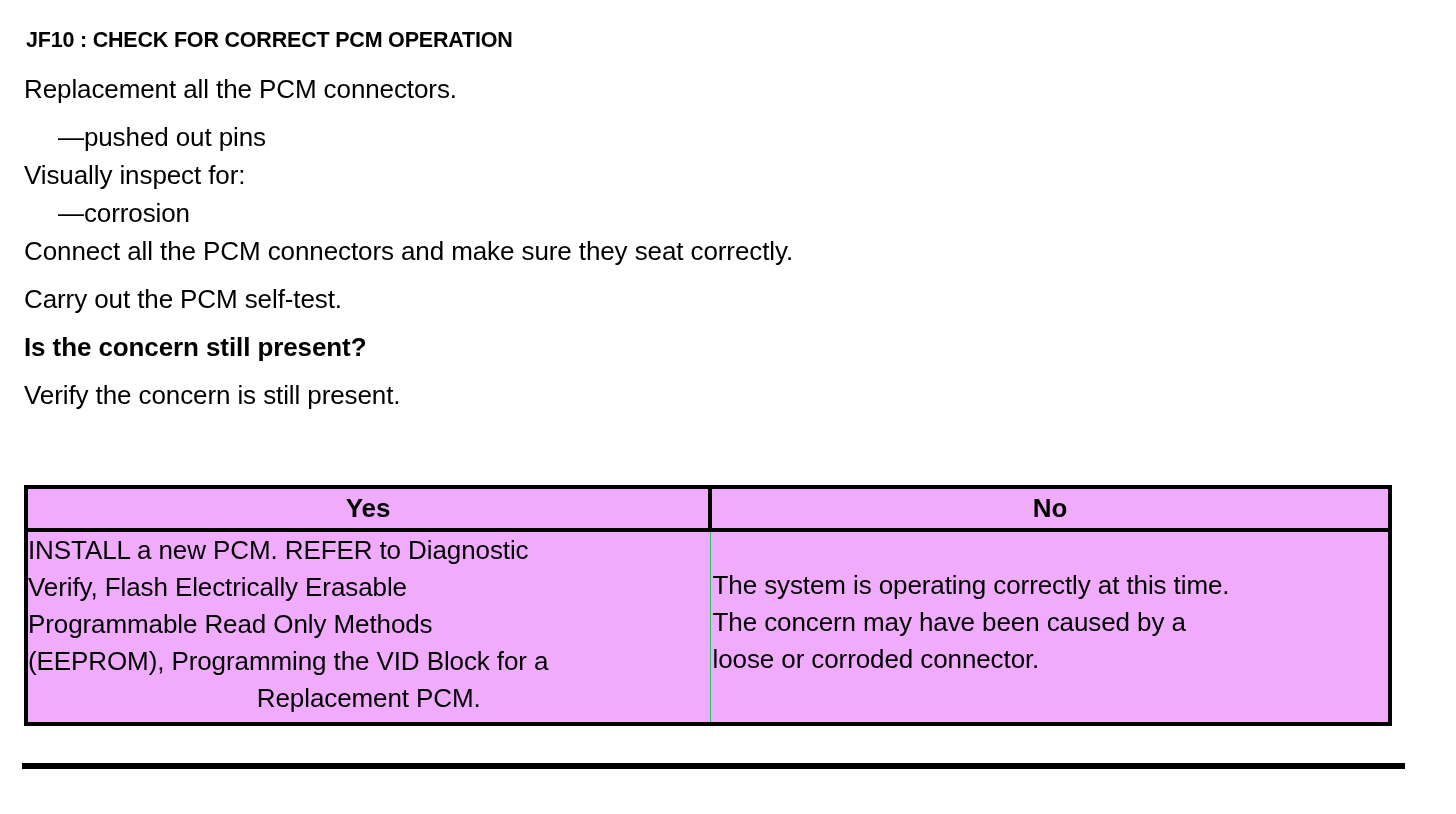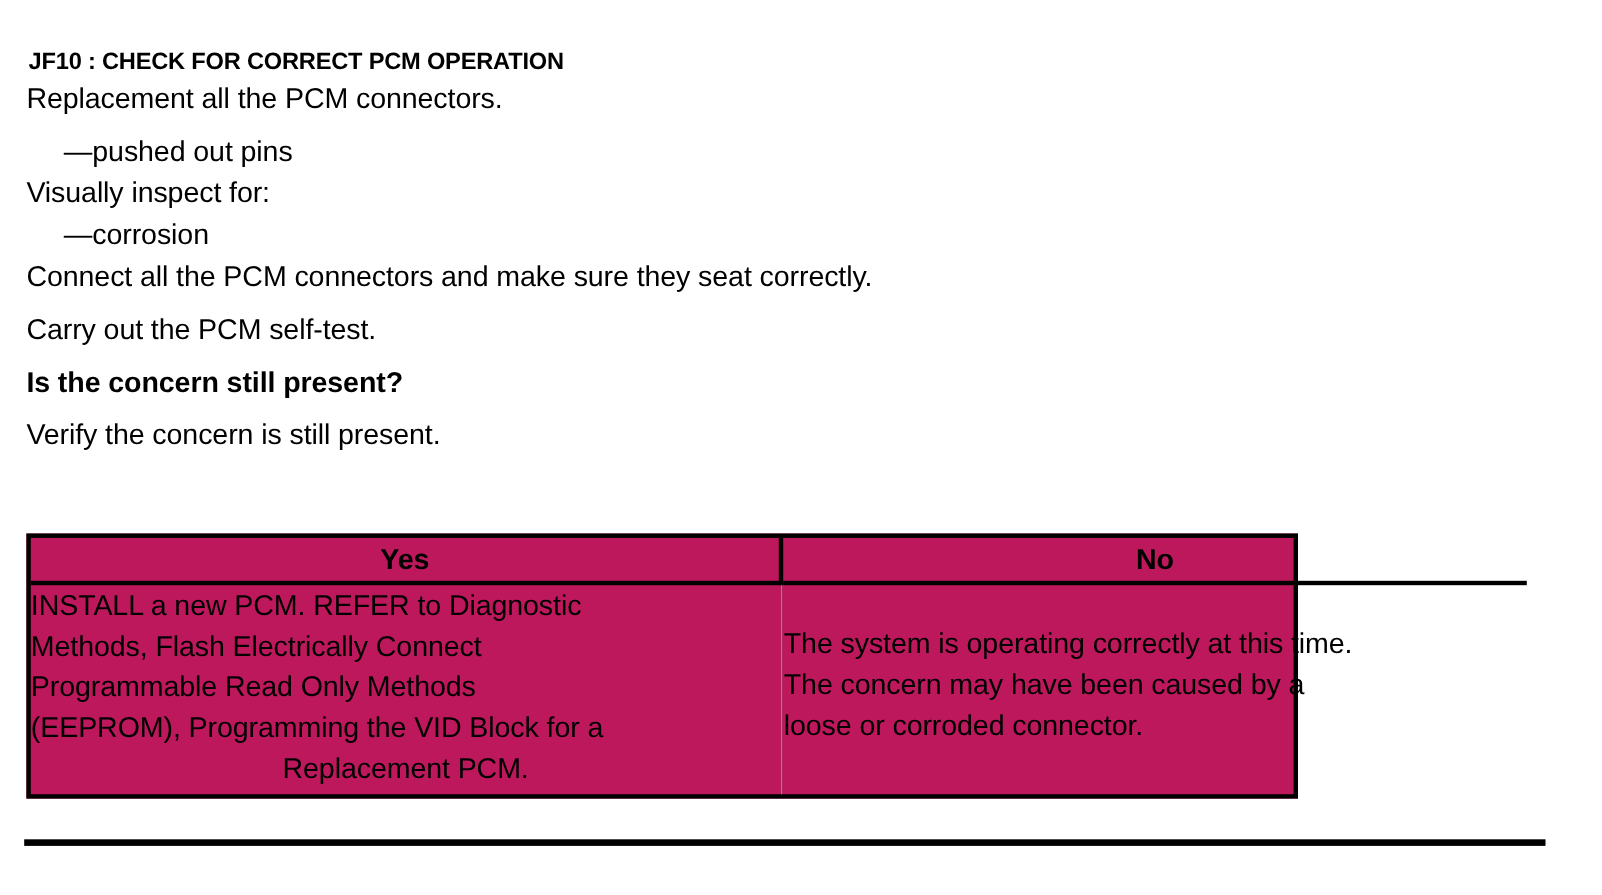--- a/index.html
+++ b/index.html
@@ -22,21 +22,21 @@
     left: 0;
     top: 0;
     width: 1456px;
     height: 814px;
   }
 
   
   .step-heading {
     position: absolute;
     left: 26px;
-    top: 46px;
+    top: 30px;
     font-size: 21.5px;
     font-weight: bold;
     letter-spacing: -0.2px;
     white-space: nowrap;
     line-height: 1;
   }
 
   
   .body-block {
     position: absolute;
@@ -62,25 +62,25 @@
   }
   .para.tight {
     height: 38px;
   }
 
   
   .decision-table {
     position: absolute;
     left: 24px;
     top: 485px;
-    width: 1156px;
+    width: 1368px;
     border: 4px solid #000000;
     border-collapse: collapse;
     box-sizing: border-box;
-    background: #be185d;
+    background: #f0abfc;
   }
   .decision-table table {
     width: 100%;
     border-collapse: collapse;
     table-layout: fixed;
   }
   .decision-table col.yes-col { width: 682px; }
   .decision-table col.no-col  { width: 678px; }
 
   .decision-table th,
@@ -166,21 +166,21 @@
       <thead>
         <tr>
           <th class="yes-head">Yes</th>
           <th class="no-head">No</th>
         </tr>
       </thead>
       <tbody>
         <tr>
           <td class="yes-body">
               <span class="cell-line">INSTALL a new PCM. REFER to Diagnostic</span>
-              <span class="cell-line">Methods, Flash Electrically Connect</span>
+              <span class="cell-line">Verify, Flash Electrically Erasable</span>
               <span class="cell-line">Programmable Read Only Methods</span>
               <span class="cell-line">(EEPROM), Programming the VID Block for a</span>
               <span class="cell-line centered">Replacement PCM.</span>
             </td>
           <td class="no-body">
               <span class="cell-line">The system is operating correctly at this time.</span>
               <span class="cell-line">The concern may have been caused by a</span>
               <span class="cell-line">loose or corroded connector.</span>
             </td>
         </tr>

